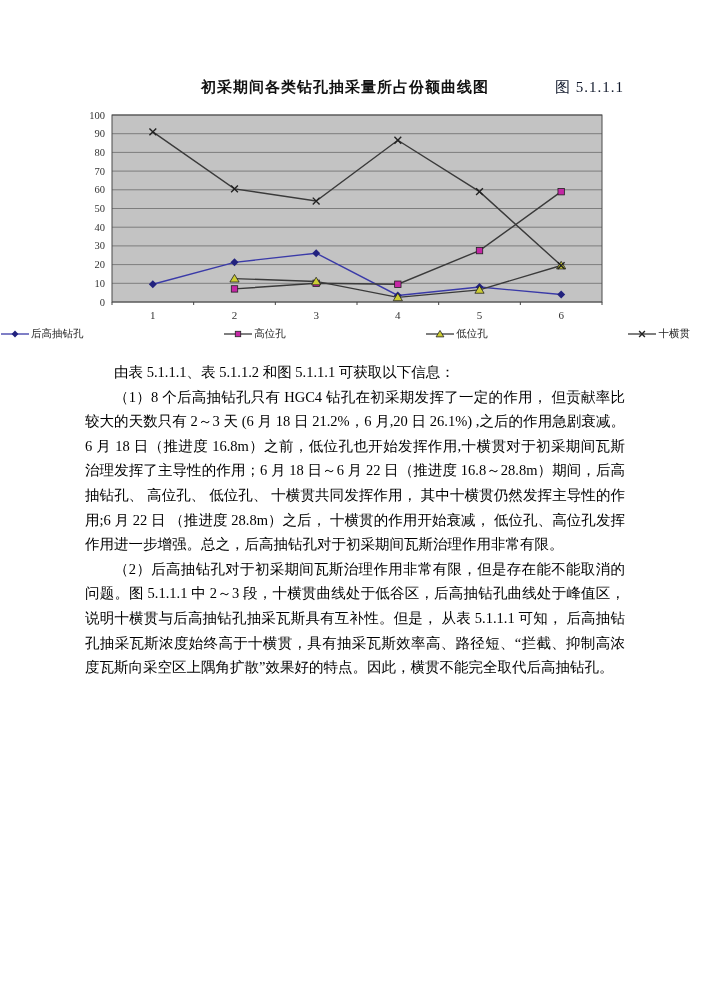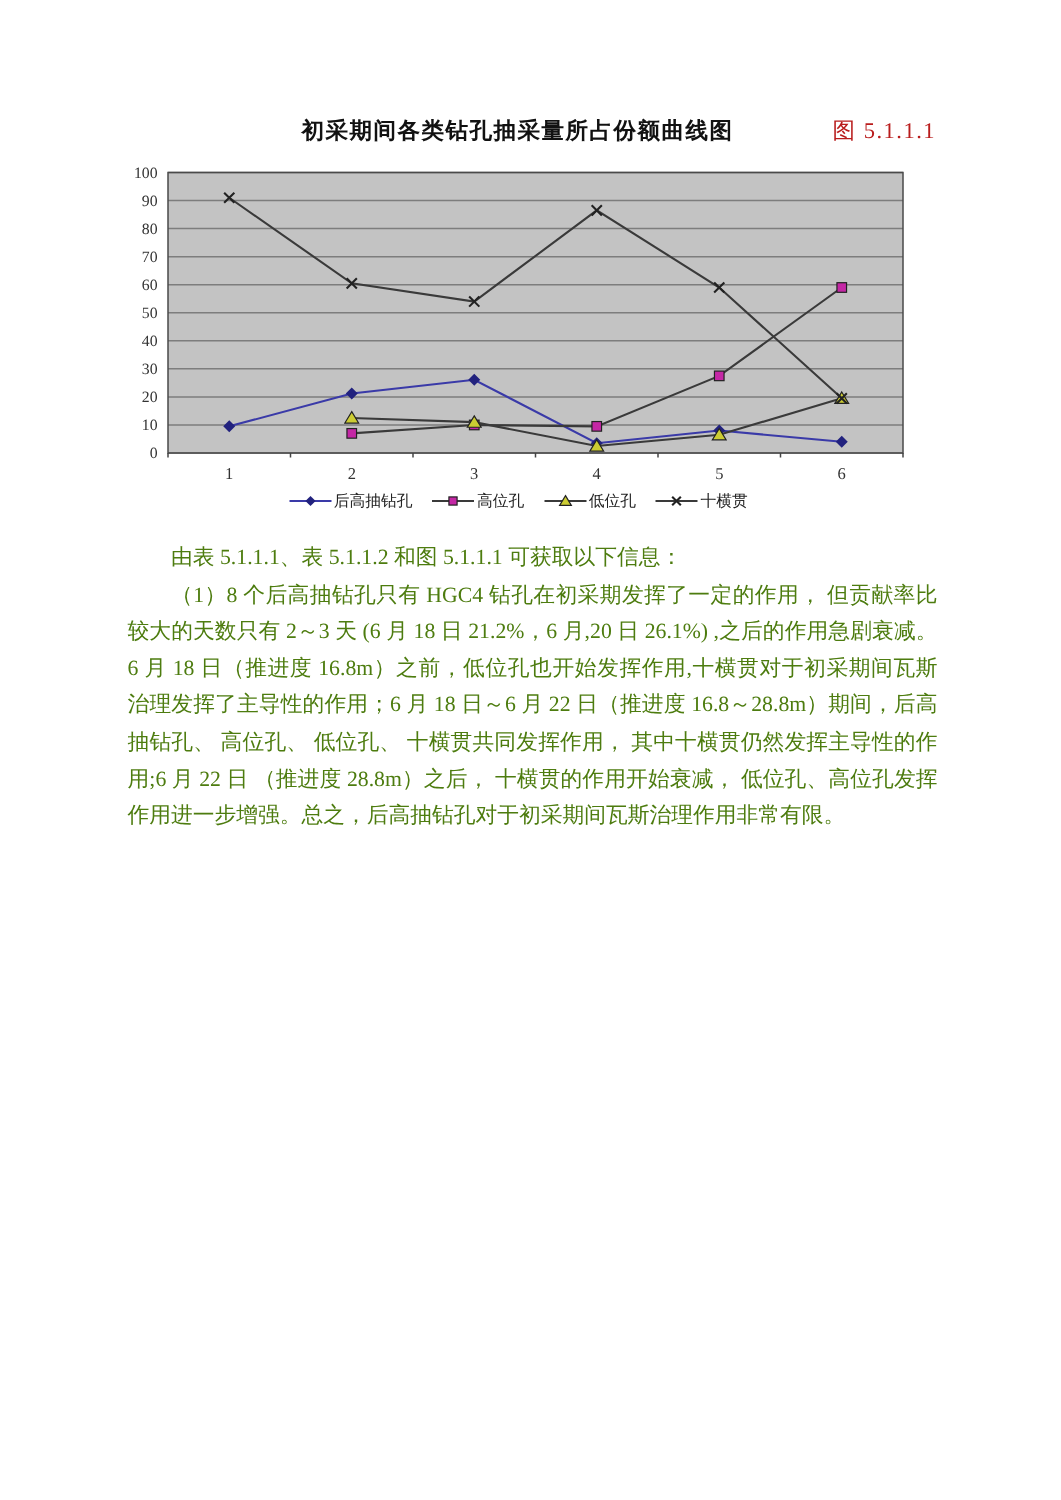--- a/index.html
+++ b/index.html
@@ -7,35 +7,35 @@
     position:relative;
     width:707px;height:1000px;
     background:#ffffff;
     font-family:"Liberation Serif","DejaVu Serif",serif;
     color:#111111;
     overflow:hidden;
     padding-left:12px;
   }
   .title-row{position:absolute;top:78px;left:0;width:690px;text-align:center;}
   .chart-title{font-size:15px;font-weight:bold;letter-spacing:1px;color:#111;}
-  .figure-label{position:absolute;top:78px;left:555px;font-size:15px;color:#b91c1c;letter-spacing:1px;}
+  .figure-label{position:absolute;top:78px;left:555px;font-size:15px;color:#0f172a;letter-spacing:1px;}
   .chart-region{position:absolute;top:105px;left:57px;width:600px;height:220px;}
   .chart-svg{display:block;}
   .axlbl{font-family:"Liberation Serif","DejaVu Serif",serif;}
   .legend{
     position:absolute;top:327px;left:0;width:690px;
-    display:flex;justify-content:center;align-items:center;gap:12px;
+    display:flex;justify-content:space-between;align-items:center;gap:12px;
     font-size:10.5px;color:#222;
   }
   .legend-item{display:inline-flex;align-items:center;gap:1px;}
   .lgsvg{display:block;}
   .text-block{
     position:absolute;top:360px;left:85px;width:540px;
     font-size:14.5px;line-height:24.6px;text-align:justify;
-    color:#4d7c0f;
+    color:#000000;
   }
   .text-block p{margin:0;text-indent:2em;}
 </style>
 </head>
 <body>
 
 <div class="page">
 
   <div class="title-row">
     <span class="chart-title">初采期间各类钻孔抽采量所占份额曲线图</span>
@@ -167,15 +167,16 @@
             <path d="M 12.11 3.1100000000000003 L 17.89 8.89 M 17.89 3.1100000000000003 L 12.11 8.89" stroke="#222222" stroke-width="1.4" fill="none"></path>
           </g>
         </svg>
       <span>十横贯</span>
     </span>
   </div>
 
   <div class="text-block">
     <p>由表 5.1.1.1、表 5.1.1.2 和图 5.1.1.1 可获取以下信息：</p>
     <p>（1）8 个后高抽钻孔只有 HGC4 钻孔在初采期发挥了一定的作用， 但贡献率比较大的天数只有 2～3 天 (6 月 18 日 21.2%，6 月,20 日 26.1%) ,之后的作用急剧衰减。6 月 18 日（推进度 16.8m）之前，低位孔也开始发挥作用,十横贯对于初采期间瓦斯治理发挥了主导性的作用；6 月 18 日～6 月 22 日（推进度 16.8～28.8m）期间，后高抽钻孔、 高位孔、 低位孔、 十横贯共同发挥作用， 其中十横贯仍然发挥主导性的作用;6 月 22 日 （推进度 28.8m）之后， 十横贯的作用开始衰减， 低位孔、高位孔发挥作用进一步增强。总之，后高抽钻孔对于初采期间瓦斯治理作用非常有限。</p>
+    <p>（2）后高抽钻孔对于初采期间瓦斯治理作用非常有限，但是存在能不能取消的问题。图 5.1.1.1 中 2～3 段，十横贯曲线处于低谷区，后高抽钻孔曲线处于峰值区，说明十横贯与后高抽钻孔抽采瓦斯具有互补性。但是， 从表 5.1.1.1 可知， 后高抽钻孔抽采瓦斯浓度始终高于十横贯，具有抽采瓦斯效率高、路径短、“拦截、抑制高浓度瓦斯向采空区上隅角扩散”效果好的特点。因此，横贯不能完全取代后高抽钻孔。</p>
   </div>
 
 </div>
 
 </body></html>

